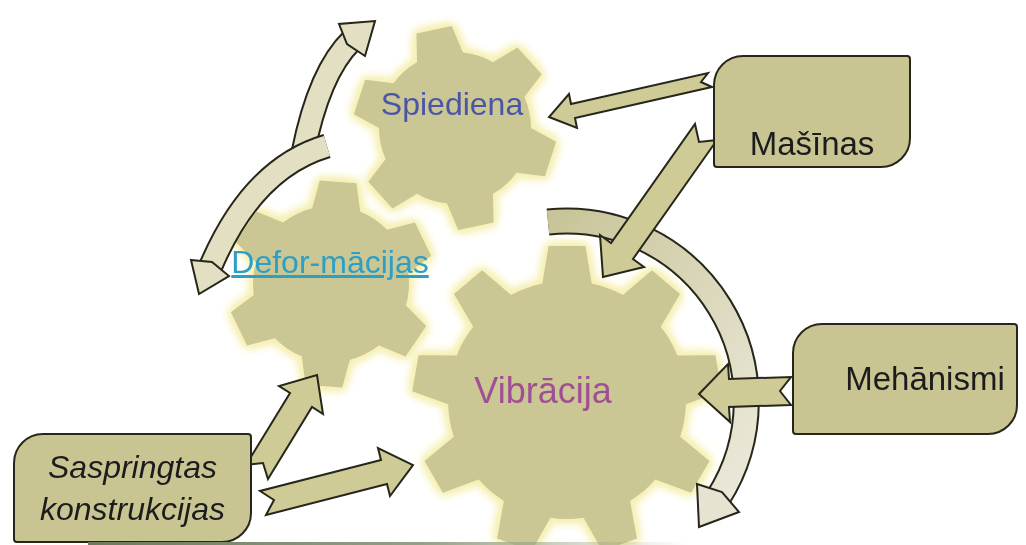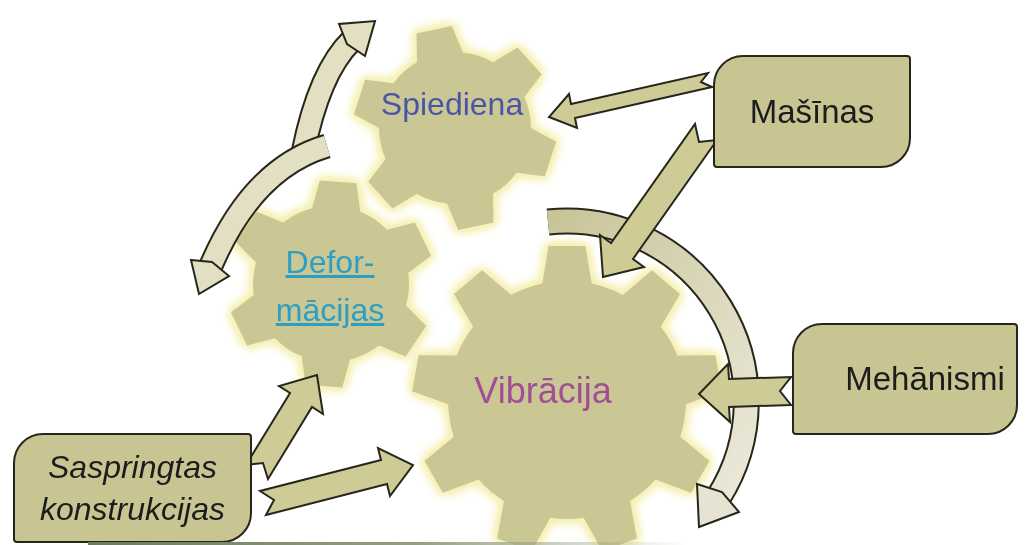--- a/index.html
+++ b/index.html
@@ -43,27 +43,27 @@
     border:2.5px solid var(--shape-outline);
     border-radius:30px 4px 30px 4px;
     display:flex;flex-direction:column;align-items:center;justify-content:center;
     color:var(--box-text);
     font-size:33px;line-height:1.32;
     text-align:center;
     box-sizing:border-box;
   }
   
   .gear-label{
-    position:absolute;display:flex;flex-direction:column;align-items:center;justify-content:center;
+    position:absolute;display:flex;align-items:center;justify-content:center;
     text-align:center;font-size:32px;line-height:1.5;
   }
   .spiediena-label{left:337px;top:80px;width:230px;color:var(--text-spiediena);}
   .defor-label{left:230px;top:238px;width:200px;color:var(--text-defor);text-decoration:underline;}
   .vibracija-label{left:418px;top:364px;width:250px;color:var(--text-vibracija);font-size:36px;}
-  .box-masinas{left:713px;top:55px;width:198px;height:113px;}
+  .box-masinas{left:713px;top:55px;width:198px;height:113px;justify-content:flex-end;}
   .box-mehanismi{left:792px;top:323px;width:226px;height:112px;padding-left:40px;}
   .box-saspringtas{left:13px;top:433px;width:239px;height:110px;font-size:32px;font-style:italic;}
   .footer-line{
     position:absolute;left:88px;bottom:0;width:600px;height:3px;
     background:linear-gradient(to right,var(--footer-line) 0%,#93a083 55%,rgba(170,180,160,0) 100%);
   }
 </style>
 </head>
 <body>
 

